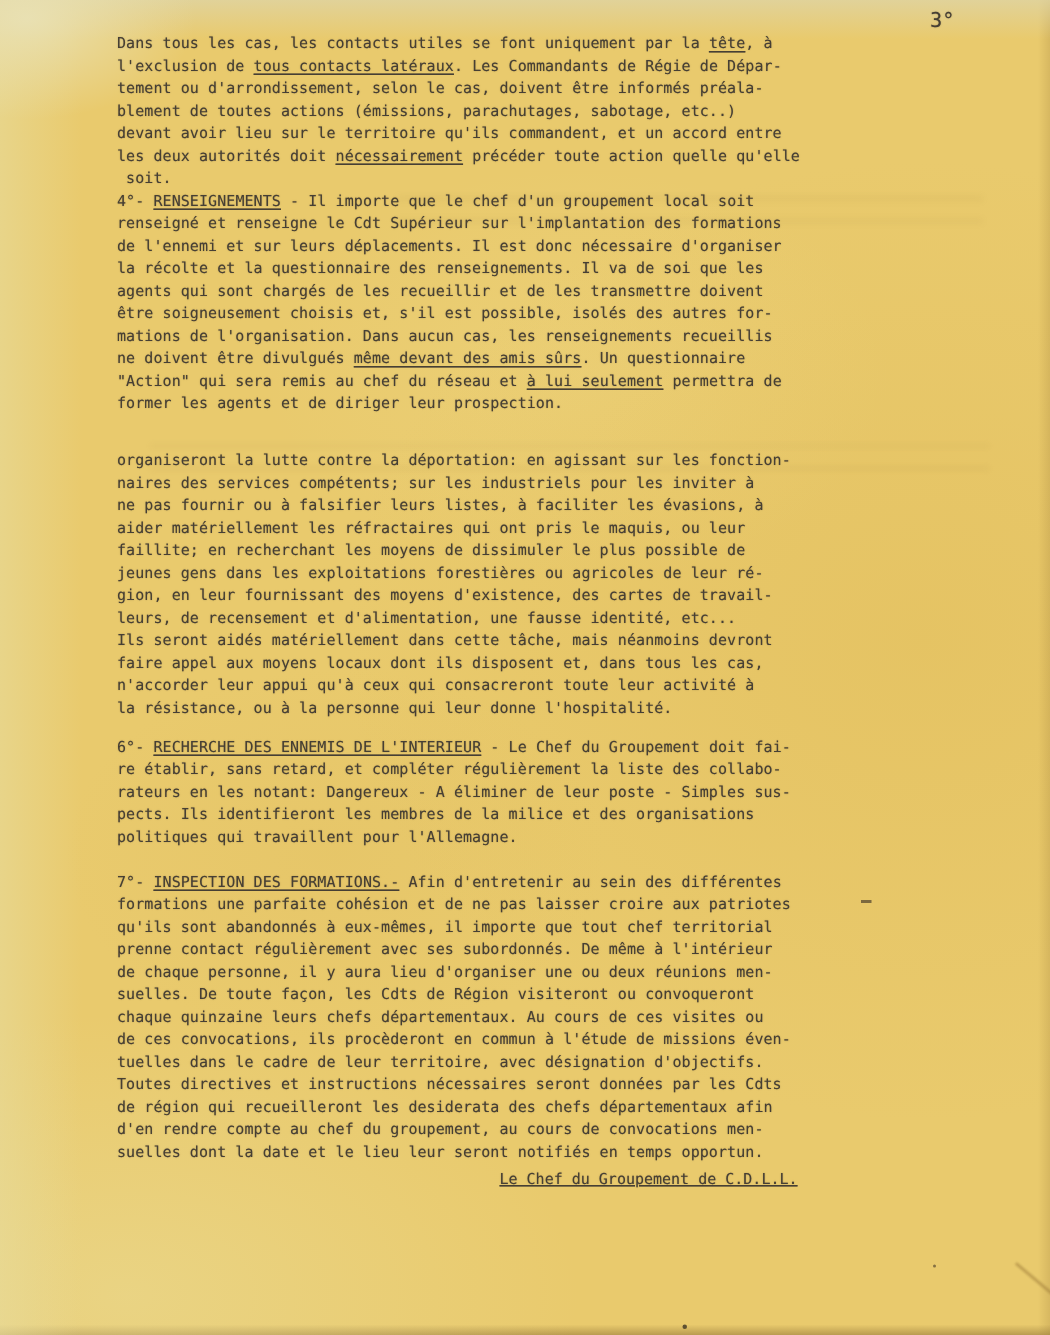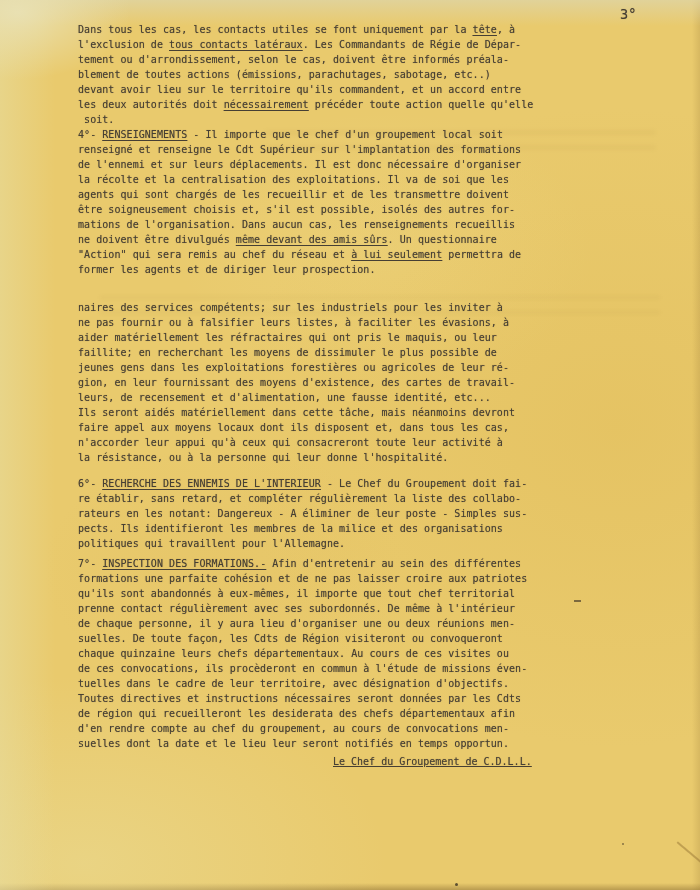--- a/index.html
+++ b/index.html
@@ -34,21 +34,21 @@
     position: absolute;
     left: 620px;
     top: 6px;
     font-size: 13.6px;
     text-shadow: 0 0 0.8px rgba(72,62,46,0.55);
   }
   .para { margin: 0; }
   #paragraphs .para:nth-child(2) { }
   #paragraphs .para:nth-child(3) { margin-top: 23px; }
   #paragraphs .para:nth-child(4) { margin-top: 11px; }
-  #paragraphs .para:nth-child(5) { margin-top: 5px; }
+  #paragraphs .para:nth-child(5) { margin-top: 15px; }
   .line {
     display: block;
     white-space: pre;
     height: 15px;
     line-height: 15px;
     letter-spacing: 0.05px;
   }
   .u {
     text-decoration: underline;
     text-decoration-thickness: 1px;
@@ -104,29 +104,30 @@
           <span class="line"><span>tement ou d'arrondissement, selon le cas, doivent être informés préala-</span></span>
           <span class="line"><span>blement de toutes actions (émissions, parachutages, sabotage, etc..)</span></span>
           <span class="line"><span>devant avoir lieu sur le territoire qu'ils commandent, et un accord entre</span></span>
           <span class="line"><span>les deux autorités doit </span><span class="u">nécessairement</span><span> précéder toute action quelle qu'elle</span></span>
           <span class="line"><span> soit.</span></span>
         </p>
         <p class="para">
           <span class="line"><span>4°- </span><span class="u">RENSEIGNEMENTS</span><span> - Il importe que le chef d'un groupement local soit</span></span>
           <span class="line"><span>renseigné et renseigne le Cdt Supérieur sur l'implantation des formations</span></span>
           <span class="line"><span>de l'ennemi et sur leurs déplacements. Il est donc nécessaire d'organiser</span></span>
-          <span class="line"><span>la récolte et la centralisation des exploitations. Il va de soi que les</span></span>
+          <span class="line"><span>la récolte et la questionnaire des renseignements. Il va de soi que les</span></span>
           <span class="line"><span>agents qui sont chargés de les recueillir et de les transmettre doivent</span></span>
           <span class="line"><span>être soigneusement choisis et, s'il est possible, isolés des autres for-</span></span>
           <span class="line"><span>mations de l'organisation. Dans aucun cas, les renseignements recueillis</span></span>
           <span class="line"><span>ne doivent être divulgués </span><span class="u">même devant des amis sûrs</span><span>. Un questionnaire</span></span>
           <span class="line"><span>"Action" qui sera remis au chef du réseau et </span><span class="u">à lui seulement</span><span> permettra de</span></span>
           <span class="line"><span>former les agents et de diriger leur prospection.</span></span>
         </p>
         <p class="para">
+          <span class="line"><span>organiseront la lutte contre la déportation: en agissant sur les fonction-</span></span>
           <span class="line"><span>naires des services compétents; sur les industriels pour les inviter à</span></span>
           <span class="line"><span>ne pas fournir ou à falsifier leurs listes, à faciliter les évasions, à</span></span>
           <span class="line"><span>aider matériellement les réfractaires qui ont pris le maquis, ou leur</span></span>
           <span class="line"><span>faillite; en recherchant les moyens de dissimuler le plus possible de</span></span>
           <span class="line"><span>jeunes gens dans les exploitations forestières ou agricoles de leur ré-</span></span>
           <span class="line"><span>gion, en leur fournissant des moyens d'existence, des cartes de travail-</span></span>
           <span class="line"><span>leurs, de recensement et d'alimentation, une fausse identité, etc...</span></span>
           <span class="line"><span>Ils seront aidés matériellement dans cette tâche, mais néanmoins devront</span></span>
           <span class="line"><span>faire appel aux moyens locaux dont ils disposent et, dans tous les cas,</span></span>
           <span class="line"><span>n'accorder leur appui qu'à ceux qui consacreront toute leur activité à</span></span>

